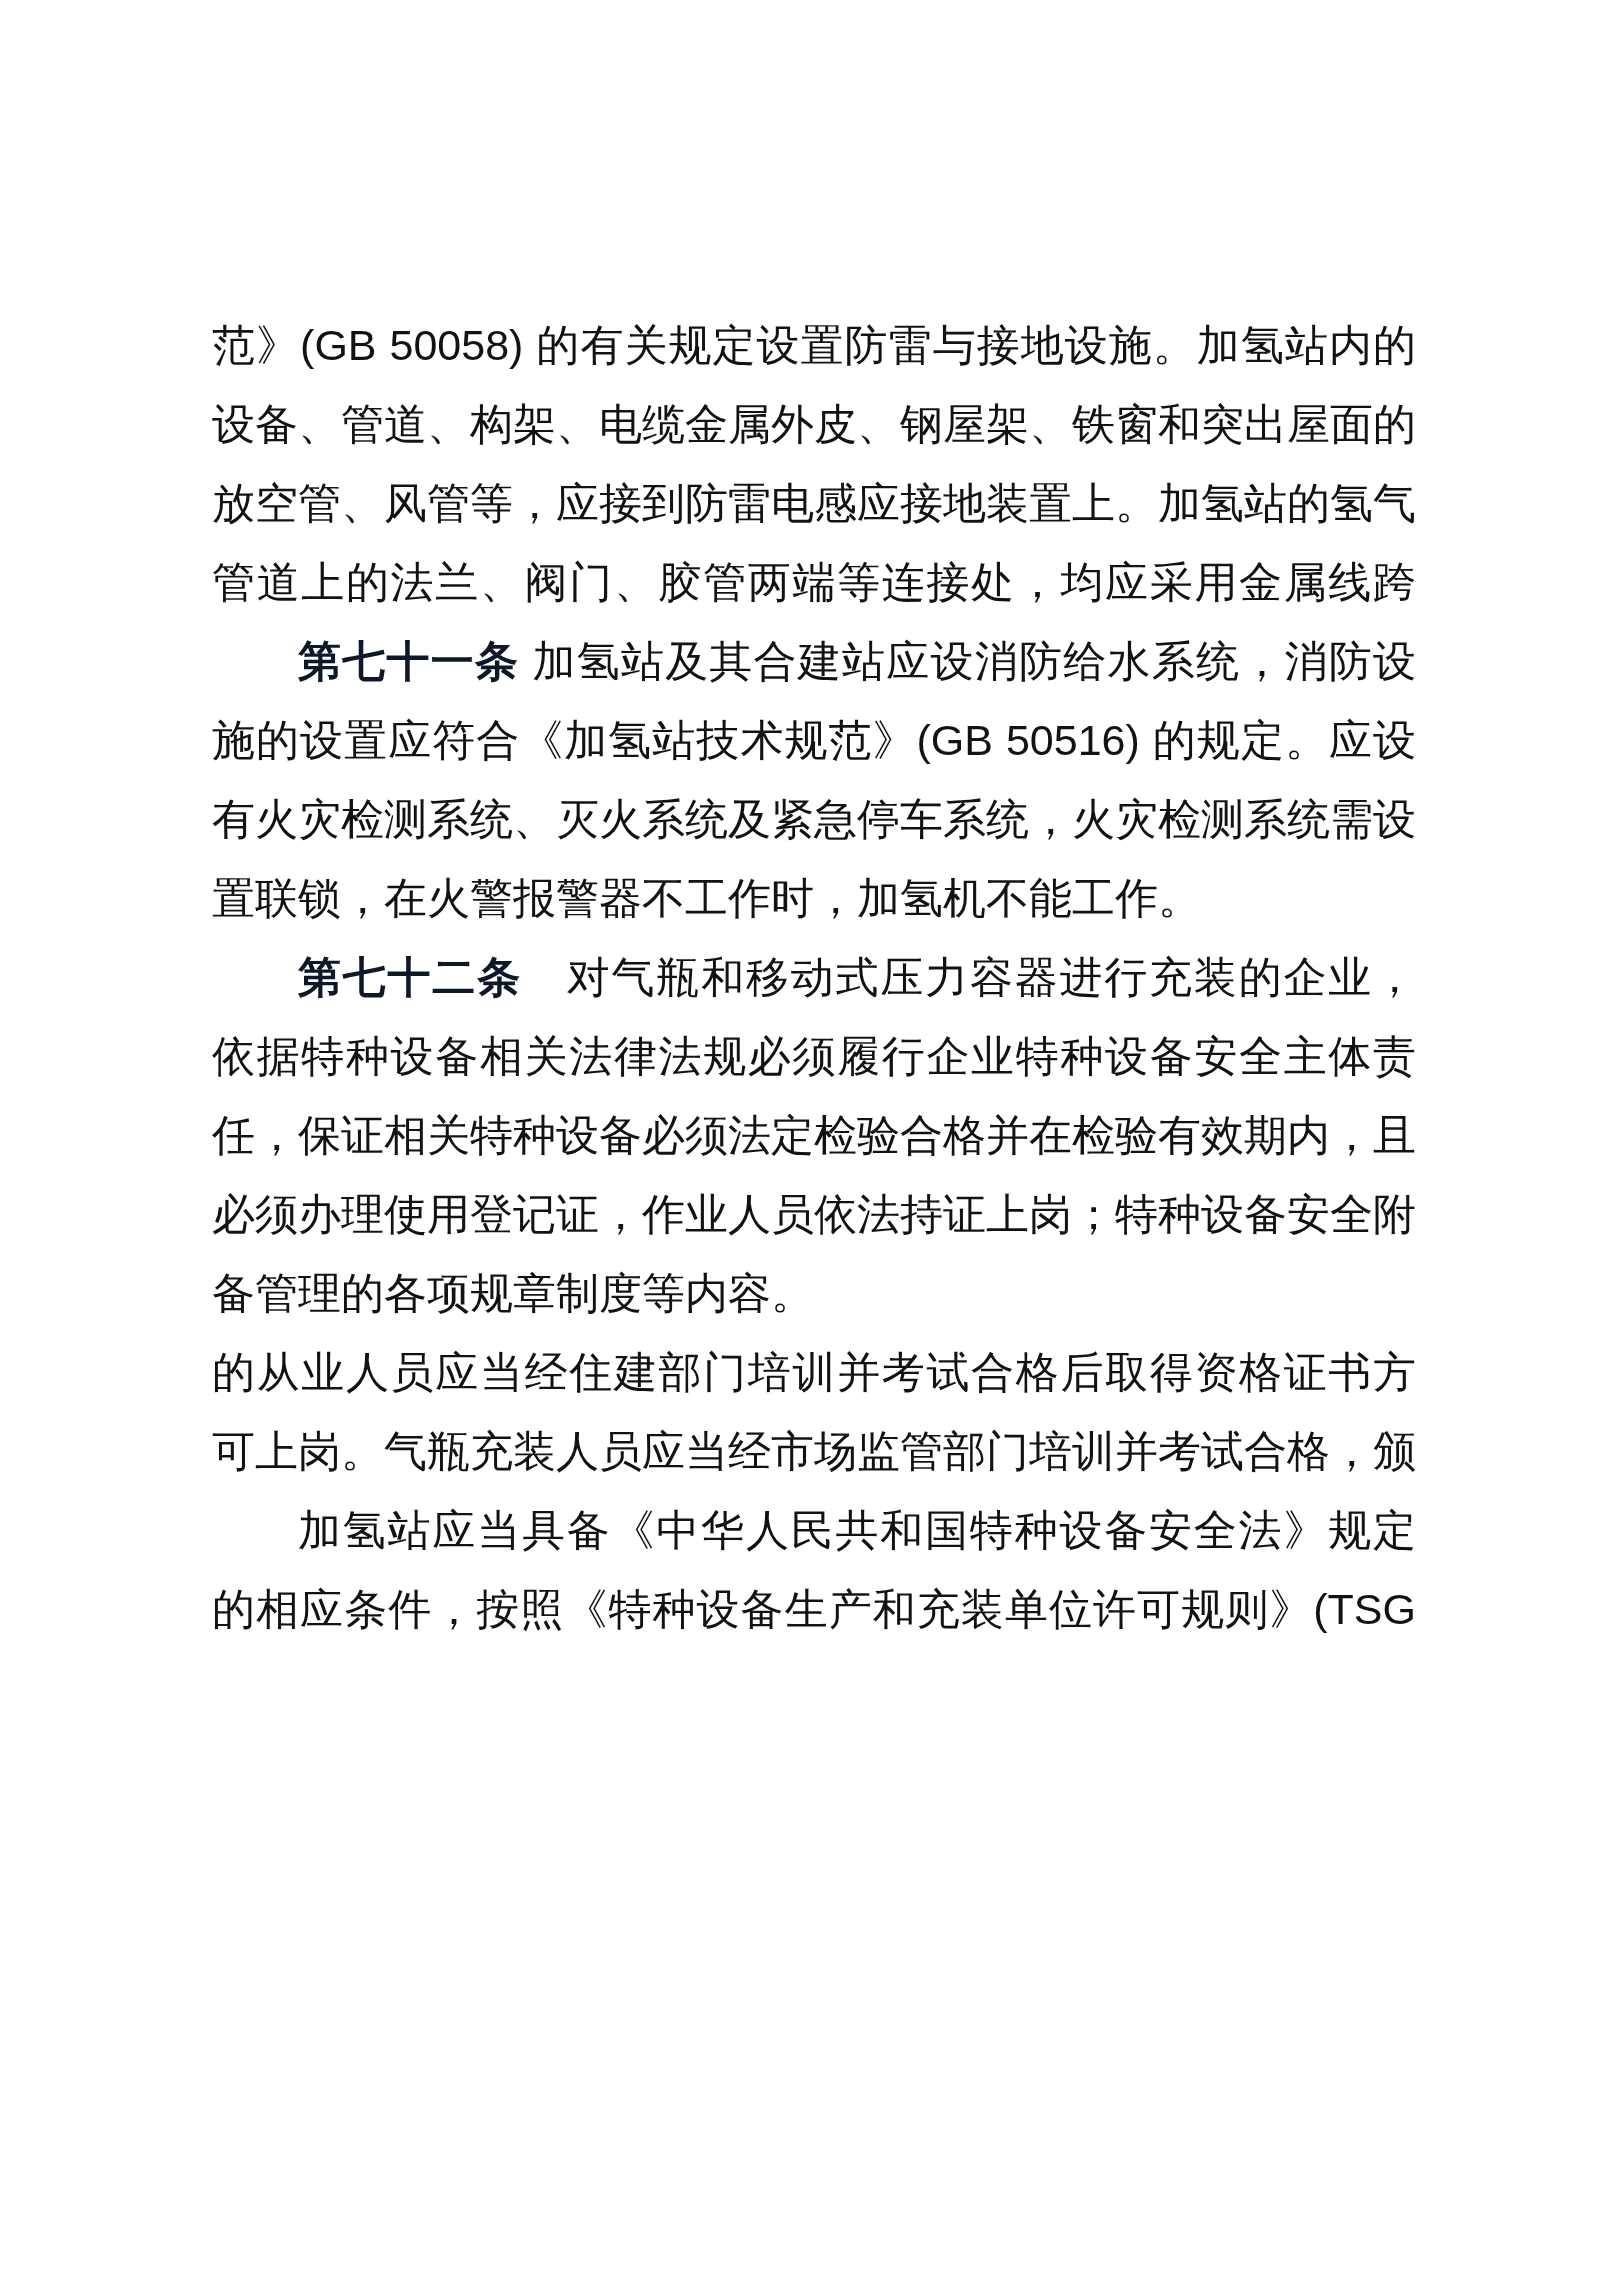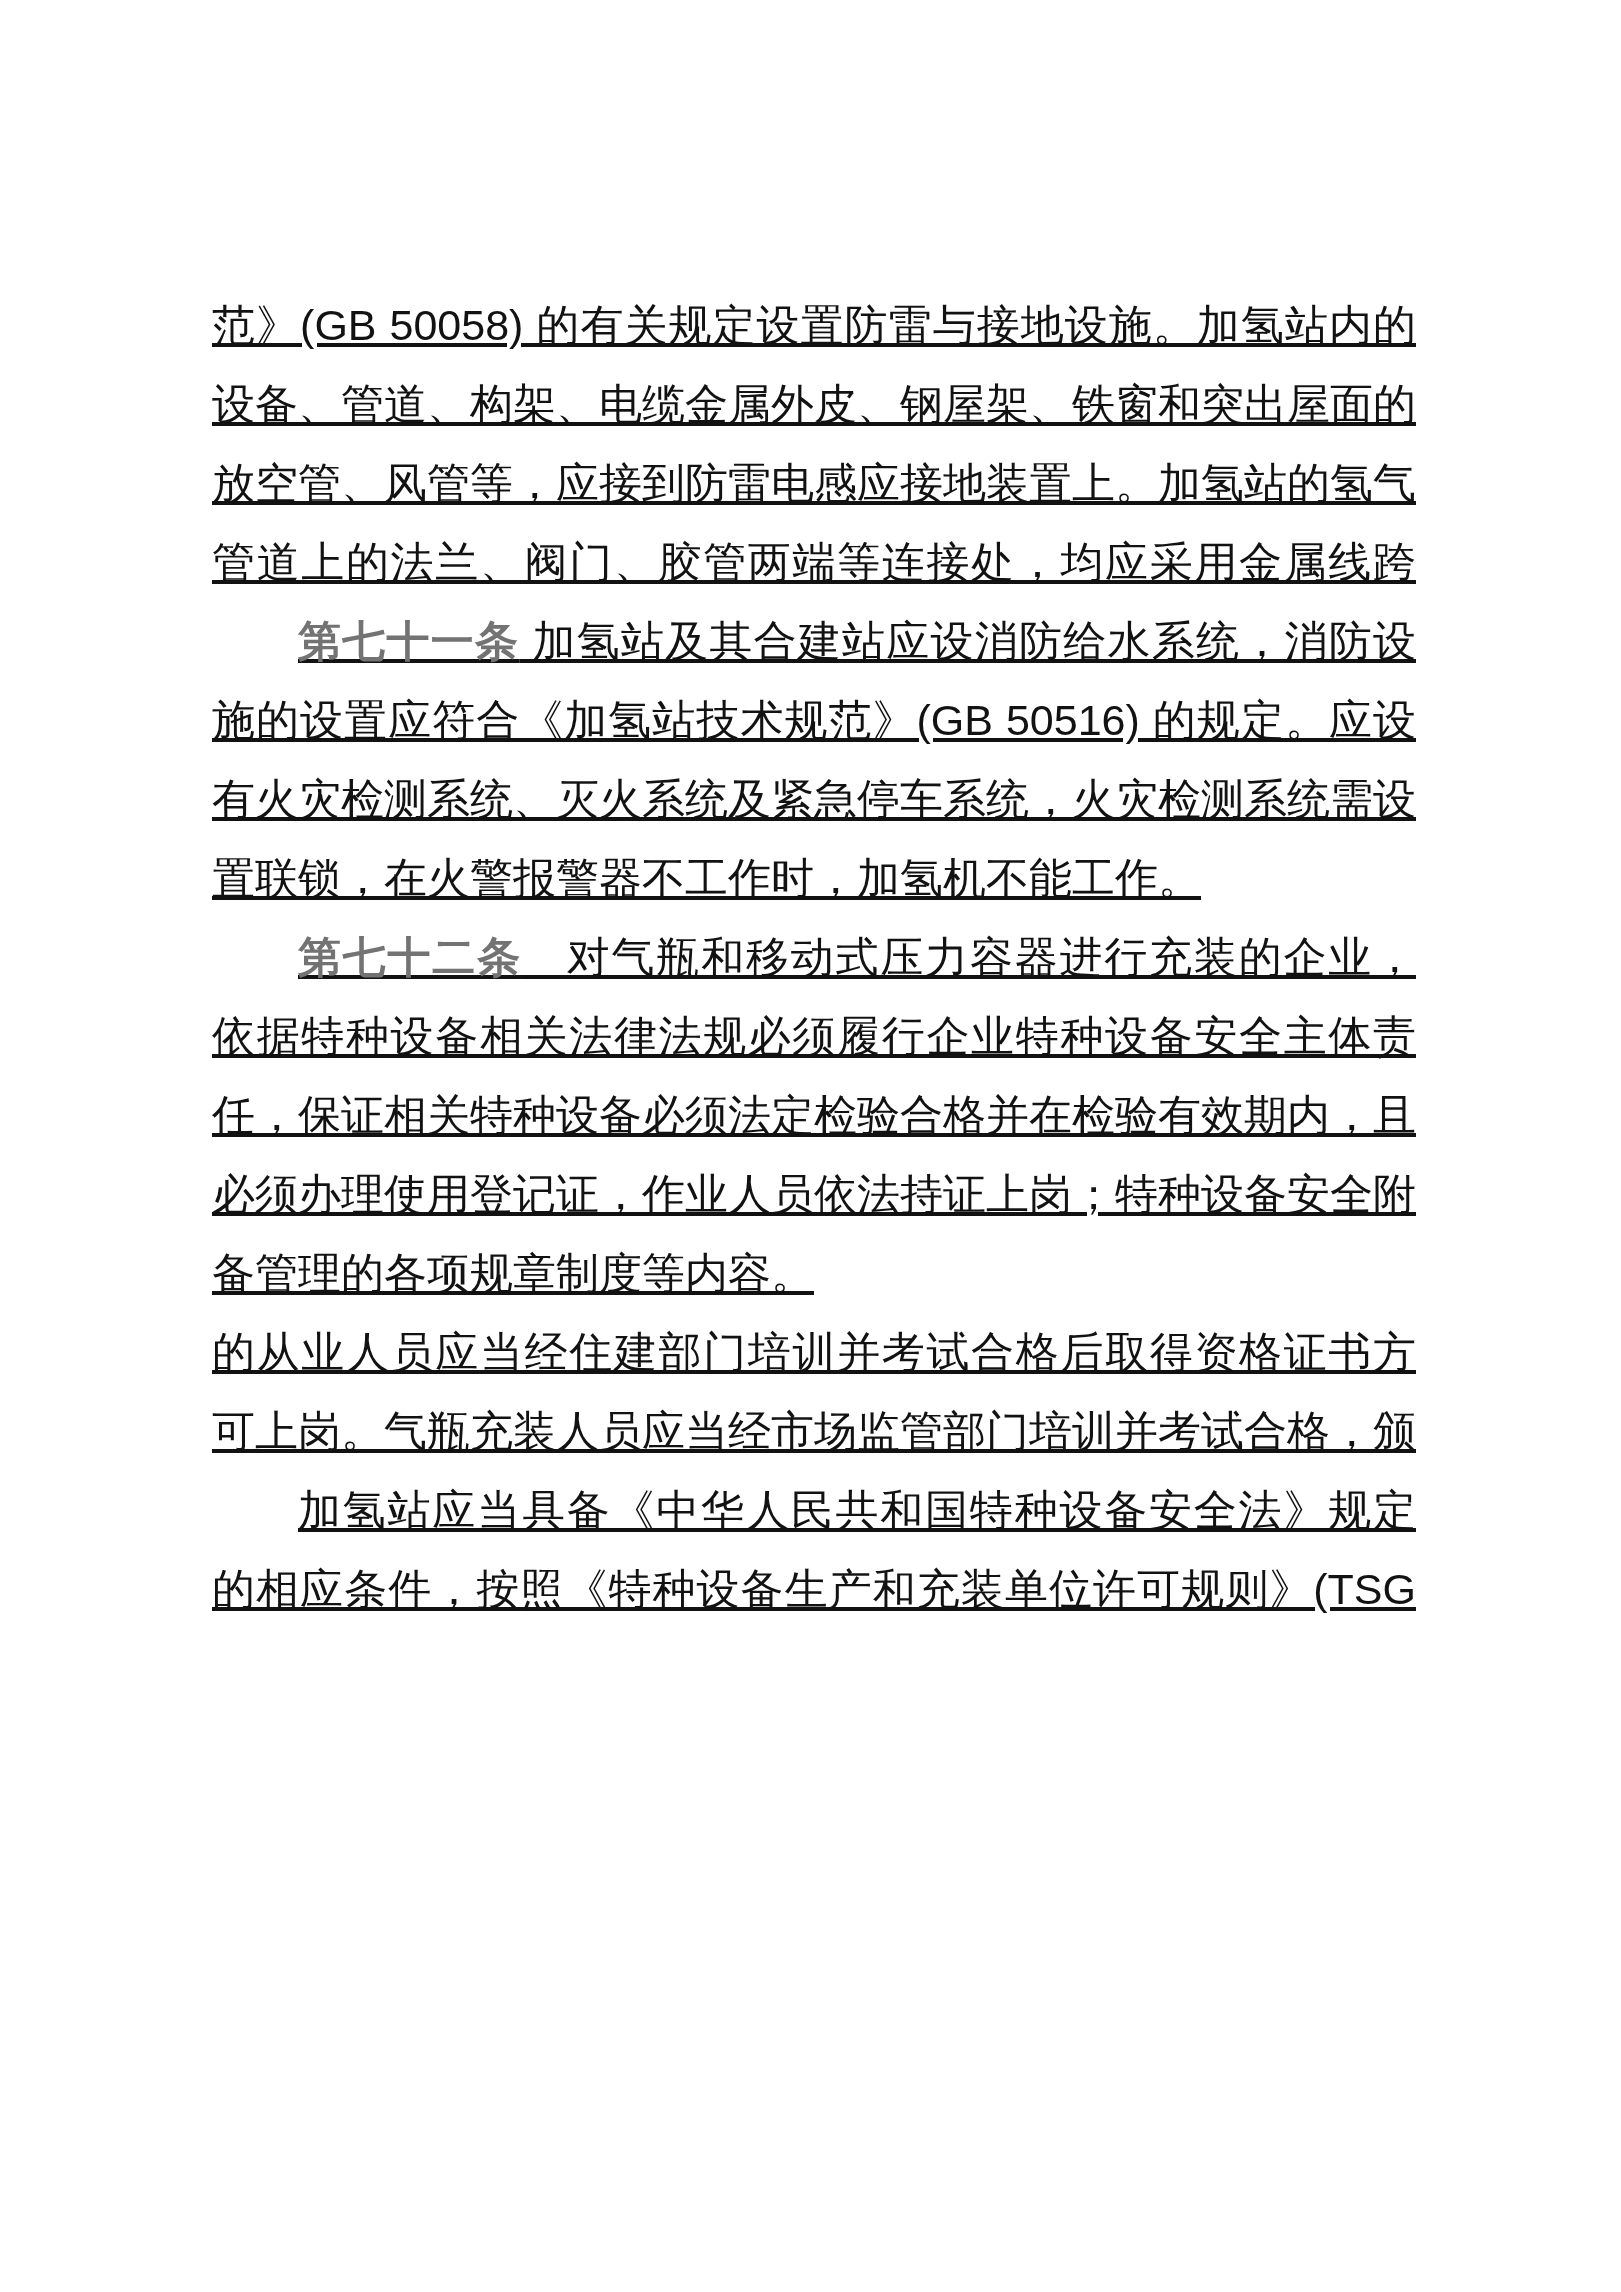--- a/index.html
+++ b/index.html
@@ -15,45 +15,44 @@
     font-family: "Liberation Sans", sans-serif;
   }
   .page {
     position: absolute;
     inset: 0;
     background: #ffffff;
   }
   .text-block {
     position: absolute;
     left: 212px;
-    top: 286px;
+    top: 306px;
     width: 1204px;
     font-size: 43px;
     line-height: 79px;
     color: #121212;
     letter-spacing: 0;
-    text-decoration: underline;
   }
   .line {
     height: 79px;
     overflow: hidden;
     text-align: justify;
     text-align-last: justify;
   }
   
   .plast {
     text-align-last: left;
   }
   
   .pfirst {
     text-indent: 86px;
   }
   .article {
     font-weight: 700;
-    color: #737373;
+    color: #0f172a;
   }
 </style>
 </head>
 <body>
 
 <div class="page">
   <div class="text-block">
 
     <div class="line"><span>范》(GB 50058) 的有关规定设置防雷与接地设施。加氢站内的</span></div>
     <div class="line"><span>设备、管道、构架、电缆金属外皮、钢屋架、铁窗和突出屋面的</span></div>

